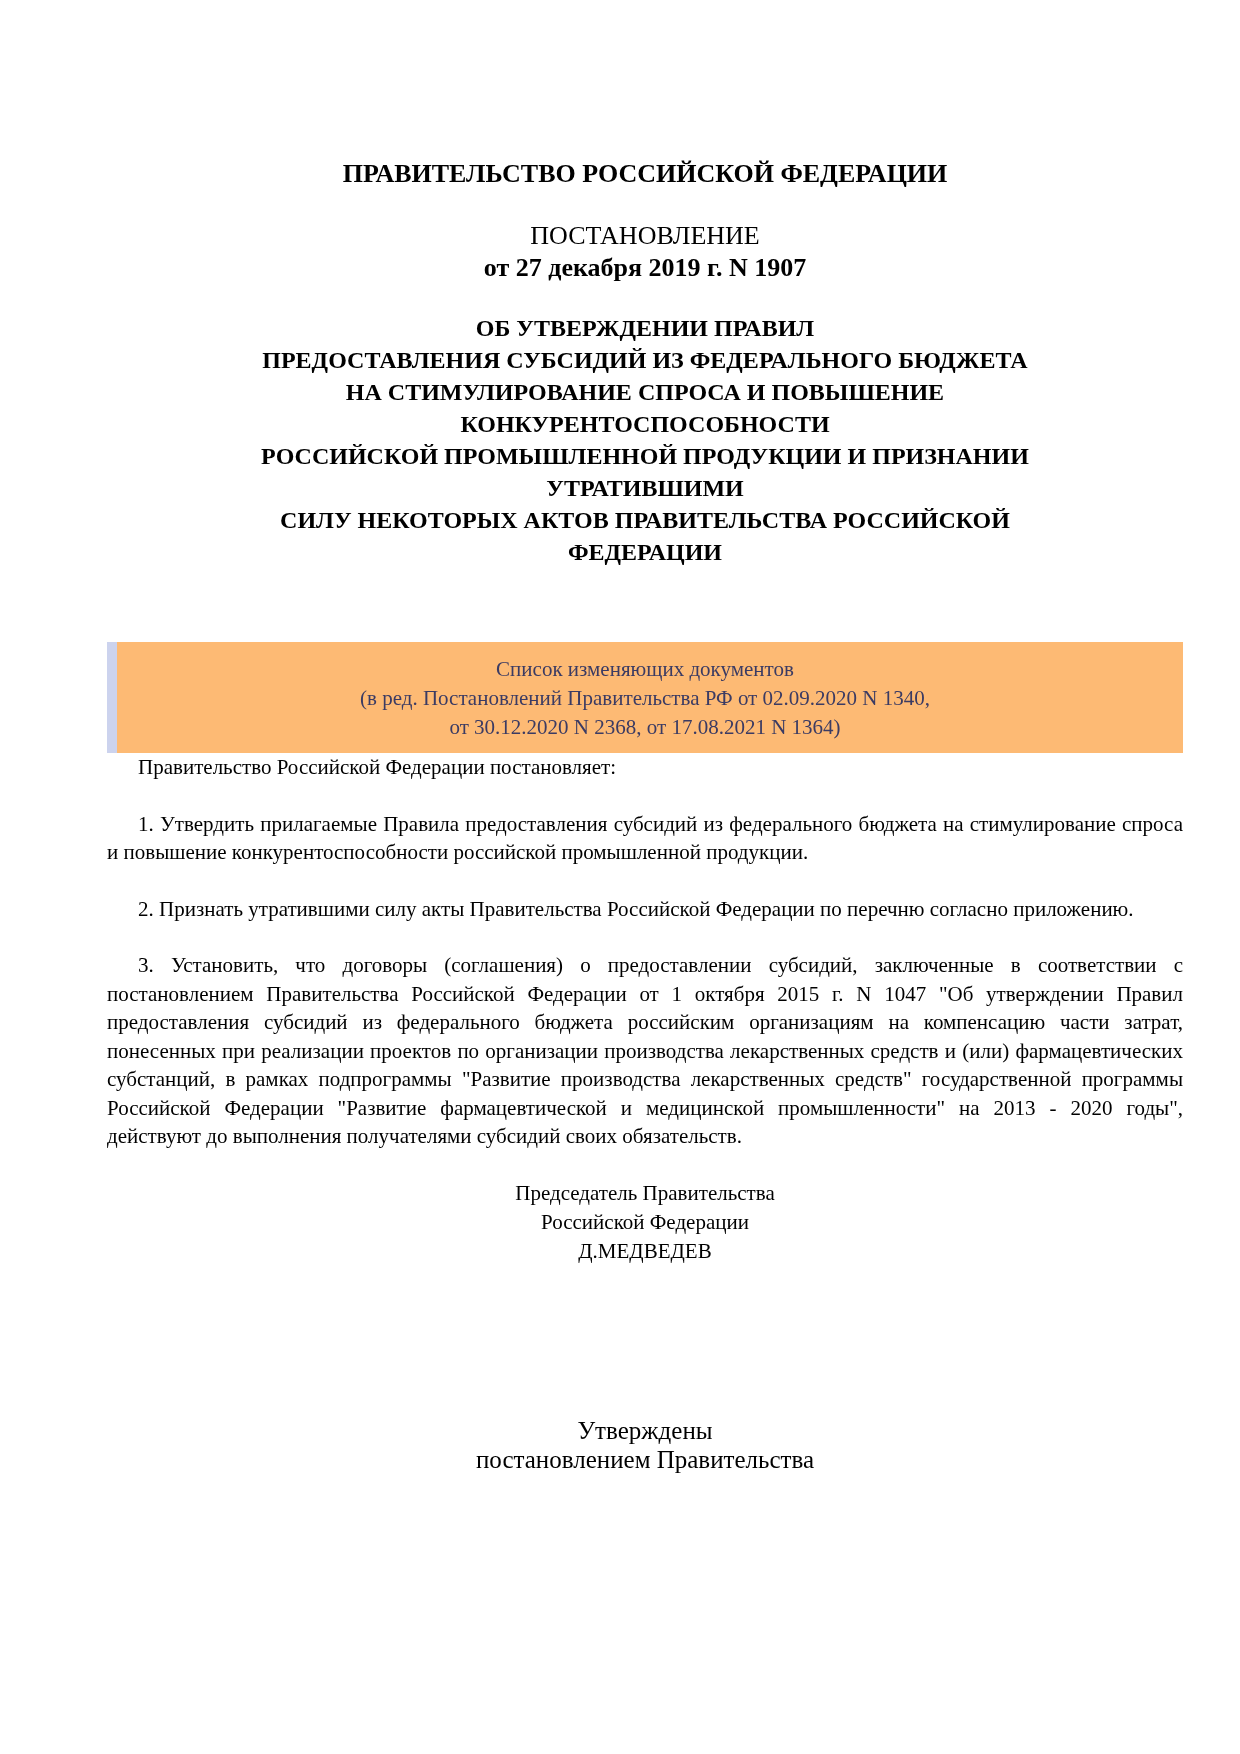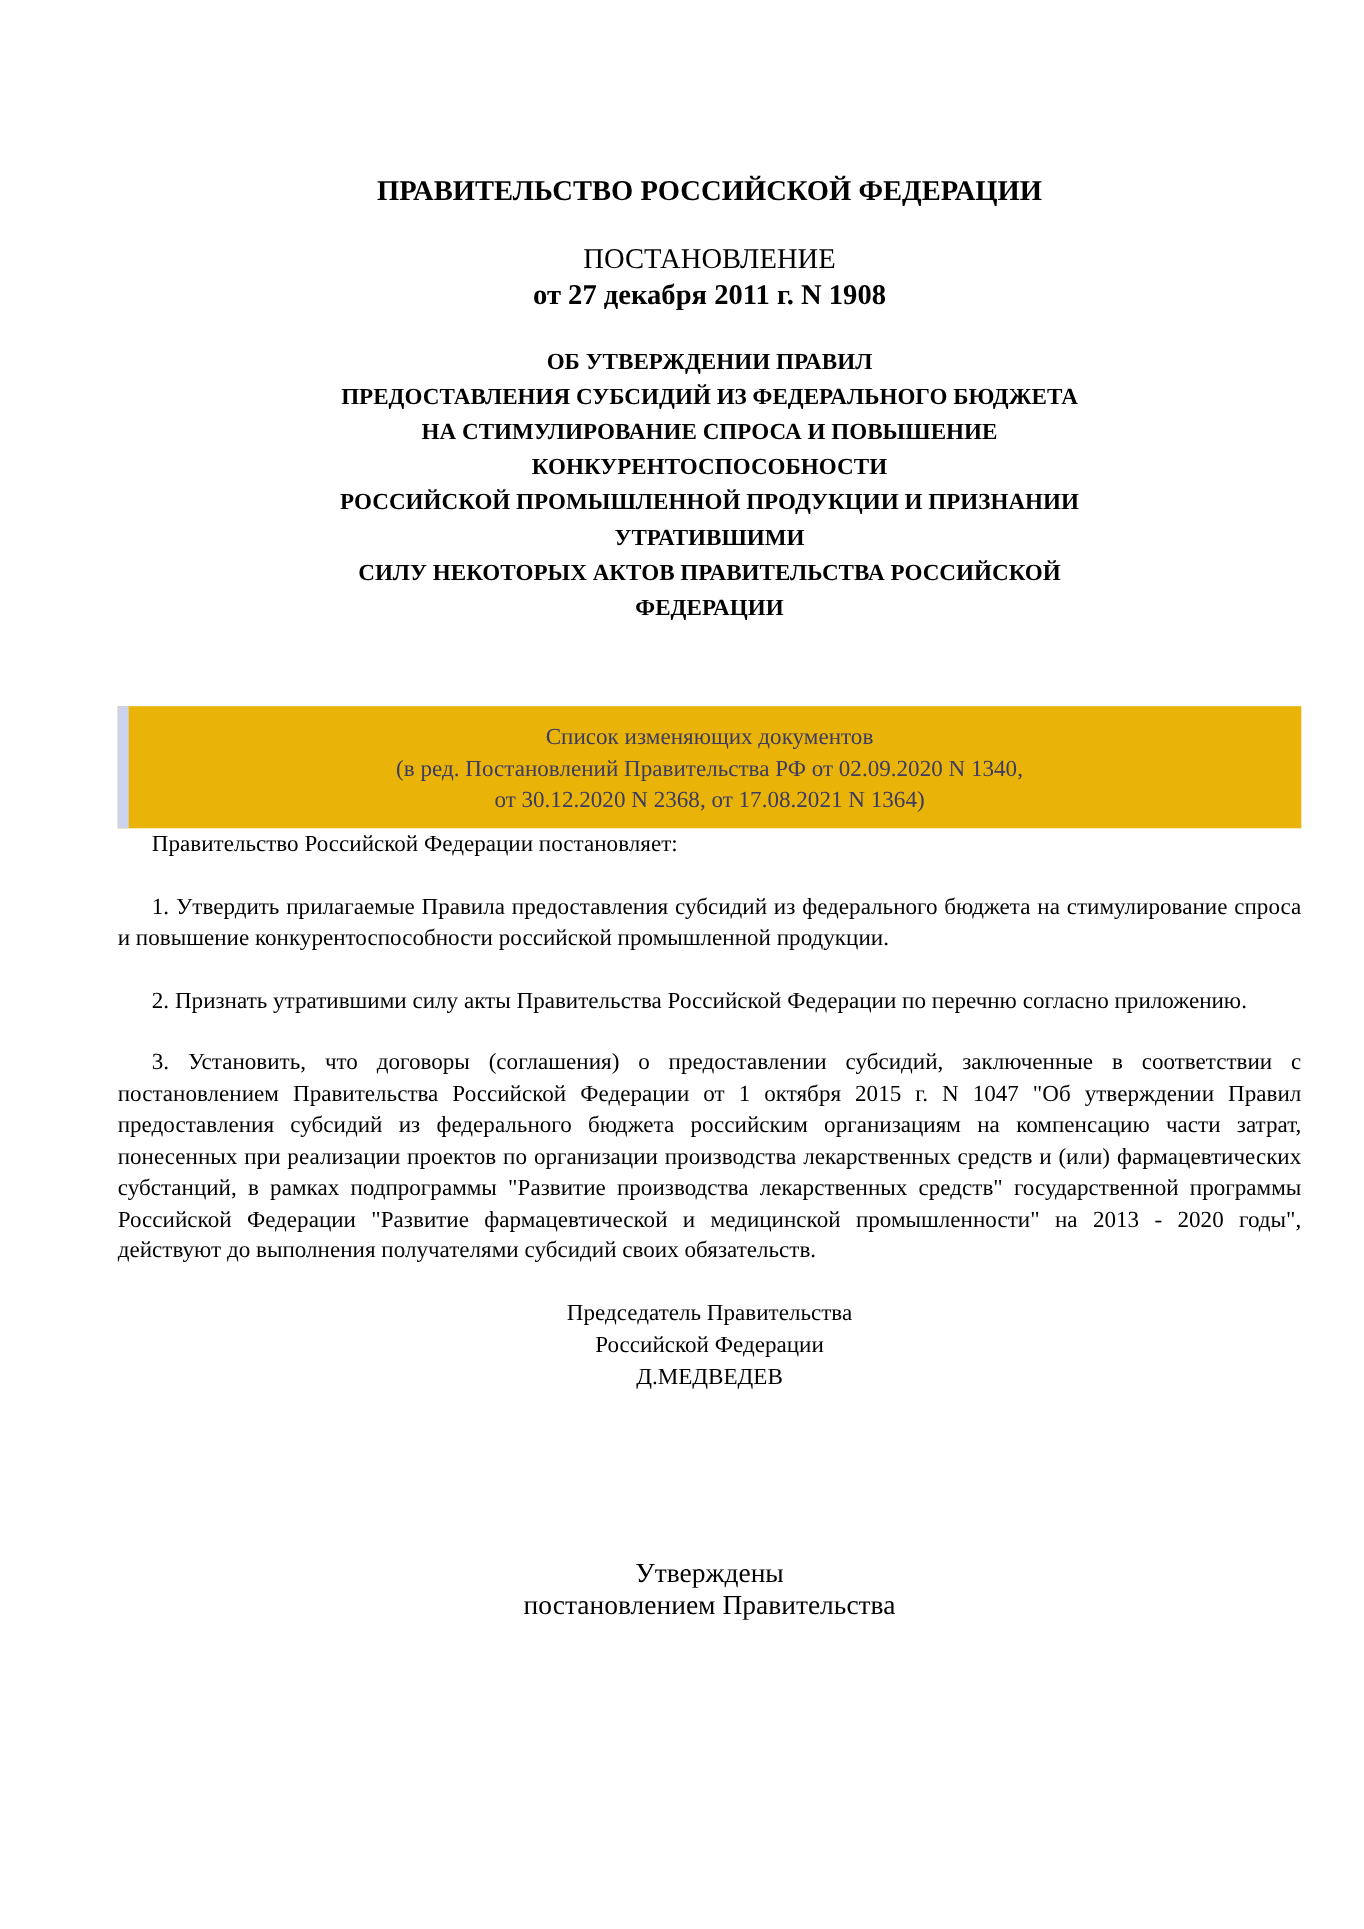--- a/index.html
+++ b/index.html
@@ -35,28 +35,28 @@
     text-align: center;
   }
   .doc-date {
     font-size: 26px;
     line-height: 32px;
     font-weight: bold;
     text-align: center;
   }
   .subject {
     margin-top: 28px;
-    font-size: 21px;
+    font-size: 24px;
     line-height: 32px;
     font-weight: bold;
     text-align: center;
   }
   .amendments-box {
     margin-top: 74px;
-    background: #eab308;
+    background: #fdba74;
     border-left: 10px solid #ccd3ee;
     padding: 13px 10px 11px 0;
     text-align: center;
     color: #3b3b63;
     font-size: 21px;
     line-height: 29px;
   }
   .body-text {
     font-size: 21px;
     line-height: 28.5px;
@@ -81,21 +81,21 @@
 </style>
 </head>
 <body>
 
 <div class="page">
 
   <div class="org-title">ПРАВИТЕЛЬСТВО РОССИЙСКОЙ ФЕДЕРАЦИИ</div>
 
   <div class="doc-type">ПОСТАНОВЛЕНИЕ</div>
 
-  <div class="doc-date">от 27 декабря 2011 г. N 1908</div>
+  <div class="doc-date">от 27 декабря 2019 г. N 1907</div>
 
   <div class="subject">
     <div>ОБ УТВЕРЖДЕНИИ ПРАВИЛ</div>
     <div>ПРЕДОСТАВЛЕНИЯ СУБСИДИЙ ИЗ ФЕДЕРАЛЬНОГО БЮДЖЕТА</div>
     <div>НА СТИМУЛИРОВАНИЕ СПРОСА И ПОВЫШЕНИЕ</div>
     <div>КОНКУРЕНТОСПОСОБНОСТИ</div>
     <div>РОССИЙСКОЙ ПРОМЫШЛЕННОЙ ПРОДУКЦИИ И ПРИЗНАНИИ</div>
     <div>УТРАТИВШИМИ</div>
     <div>СИЛУ НЕКОТОРЫХ АКТОВ ПРАВИТЕЛЬСТВА РОССИЙСКОЙ</div>
     <div>ФЕДЕРАЦИИ</div>

